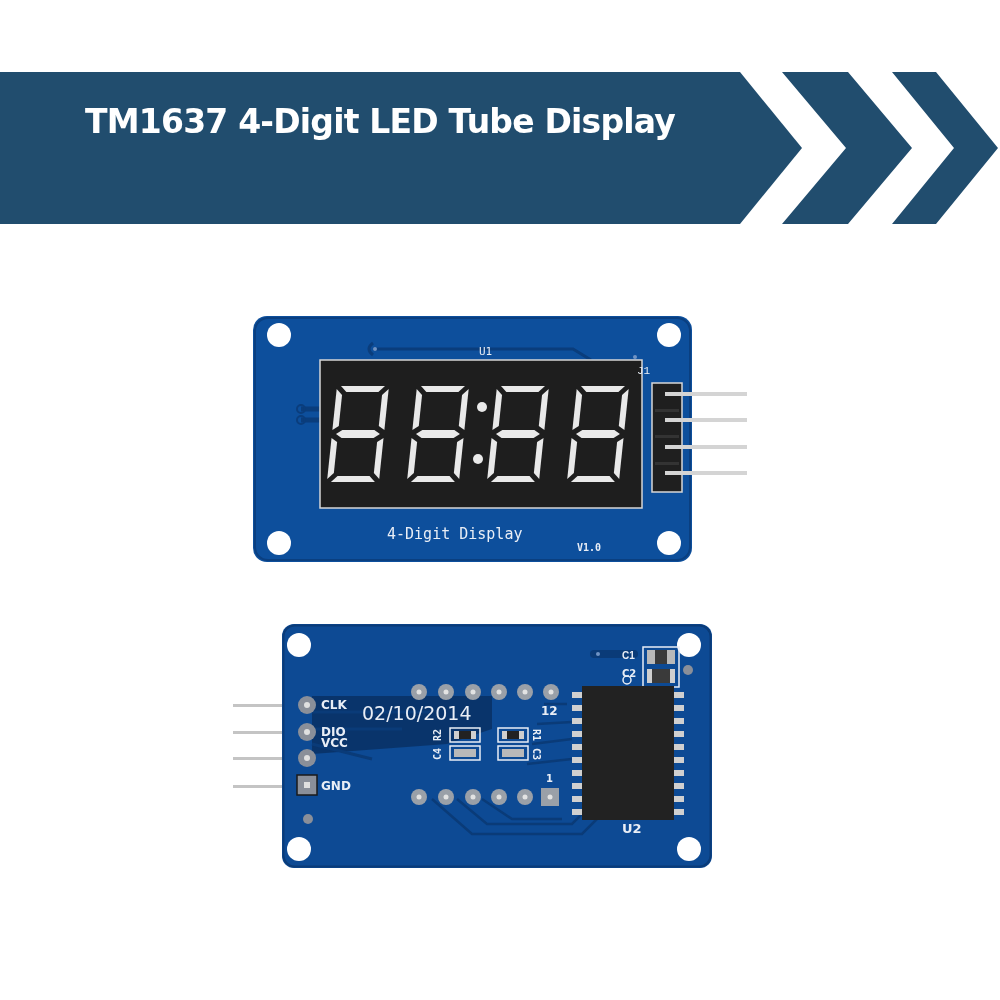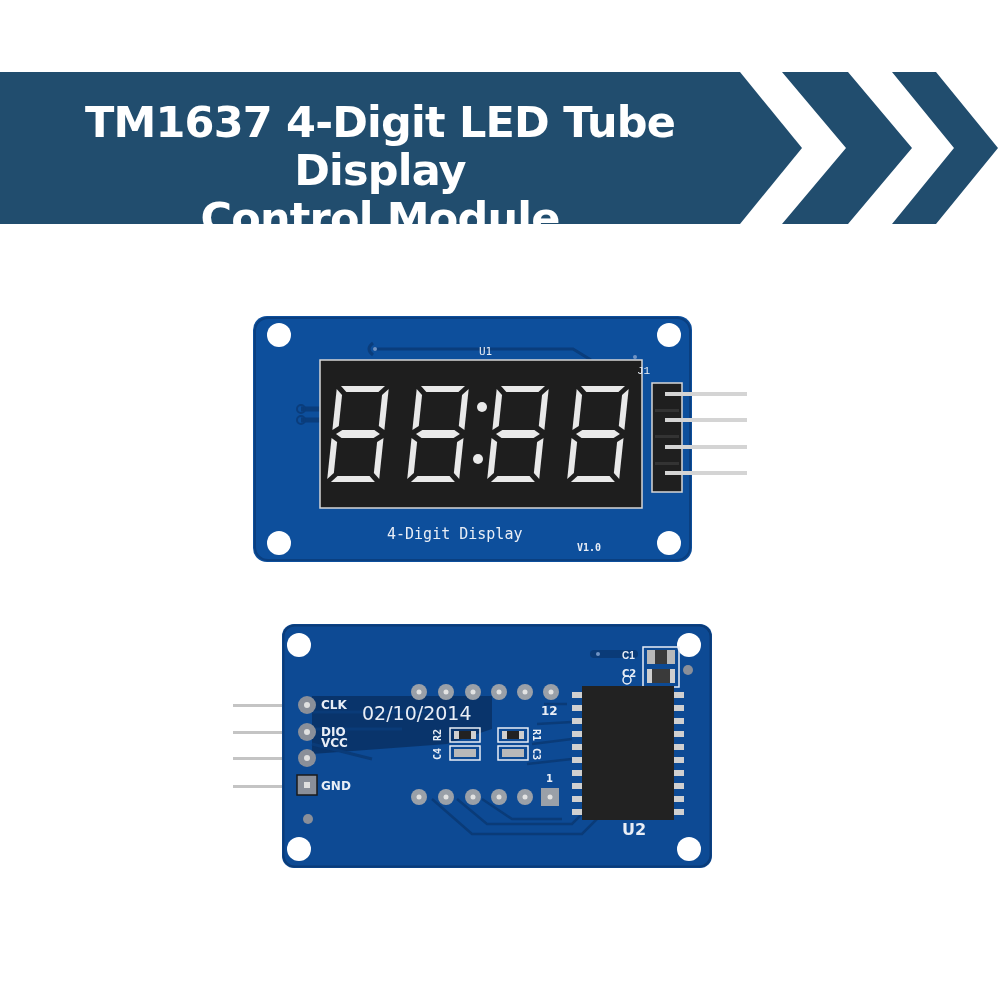--- a/index.html
+++ b/index.html
@@ -4,21 +4,21 @@
 <style>
   html, body { margin: 0; padding: 0; }
   body {
     width: 1000px; height: 1000px; background: #ffffff; position: relative; overflow: hidden;
     font-family: "DejaVu Sans", sans-serif;
   }
   .banner-svg { position: absolute; left: 0; top: 72px; }
   .banner-title {
     position: absolute; left: 40px; top: 98px; width: 680px; text-align: center;
     color: #ffffff; font-family: "DejaVu Sans", sans-serif; font-weight: bold;
-    font-size: 43px; line-height: 48px; letter-spacing: -0.8px;
+    font-size: 33px; line-height: 48px; letter-spacing: -0.8px;
   }
   .board { position: absolute; }
   .front { left: 253px; top: 316px; width: 439px; height: 200px; }
   .back { left: 282px; top: 624px; width: 430px; height: 244px; }
   .board svg { position: absolute; left: 0; top: 0; overflow: visible; }
   .silk {
     position: absolute; color: #e9eef6; font-family: "DejaVu Sans Mono", monospace;
     white-space: nowrap; line-height: 1;
   }
   .pins-label { font-family: "DejaVu Sans", sans-serif; font-weight: bold; font-size: 12px; }
@@ -26,21 +26,20 @@
 </head>
 <body>
 
 <svg class="banner-svg" width="1000" height="152" viewBox="0 0 1000 152">
   <polygon points="0,0 740,0 802,76 740,152 0,152" fill="#214d6e"></polygon>
   <polygon points="782,0 848,0 912,76 848,152 782,152 846,76" fill="#214d6e"></polygon>
   <polygon points="892,0 936,0 998,76 936,152 892,152 954,76" fill="#214d6e"></polygon>
 </svg>
 <div class="banner-title">
   <div>TM1637 4-Digit LED Tube Display</div>
-  <div>Control Module</div>
 </div>
 
 <div class="board front">
   <svg width="500" height="246" viewBox="0 0 500 246">
 
     <g>
       <rect x="420" y="76" width="74" height="4" fill="#c9c9c9"></rect>
       <rect x="420" y="102" width="74" height="4" fill="#c9c9c9"></rect>
       <rect x="420" y="129" width="74" height="4" fill="#c9c9c9"></rect>
       <rect x="420" y="155" width="74" height="4" fill="#c9c9c9"></rect>
@@ -236,20 +235,20 @@
       <rect x="300" y="62" width="92" height="134" fill="#222222"></rect>
     </g>
   </svg>
   <div class="silk pins-label" style="left:39px; top:75px;">CLK</div>
   <div class="silk pins-label" style="left:39px; top:102px;">DIO</div>
   <div class="silk pins-label" style="left:39px; top:113px;">VCC</div>
   <div class="silk pins-label" style="left:39px; top:156px;">GND</div>
   <div class="silk" style="left:80px; top:80px; font-size:19px; font-family:'DejaVu Sans', sans-serif;">02/10/2014</div>
   <div class="silk" style="left:259px; top:81px; font-size:12px; font-weight:bold; font-family:'DejaVu Sans', sans-serif;">12</div>
   <div class="silk" style="left:264px; top:150px; font-size:10px; font-weight:bold; font-family:'DejaVu Sans', sans-serif;">1</div>
-  <div class="silk" style="left:340px; top:198px; font-size:16px; font-weight:bold; font-family:'DejaVu Sans', sans-serif;">U2</div>
+  <div class="silk" style="left:340px; top:198px; font-size:13px; font-weight:bold; font-family:'DejaVu Sans', sans-serif;">U2</div>
   <div class="silk" style="left:150px; top:106px; font-size:10px; font-weight:bold; transform:rotate(-90deg);">R2</div>
   <div class="silk" style="left:150px; top:125px; font-size:10px; font-weight:bold; transform:rotate(-90deg);">C4</div>
   <div class="silk" style="left:248px; top:106px; font-size:10px; font-weight:bold; transform:rotate(90deg);">R1</div>
   <div class="silk" style="left:248px; top:125px; font-size:10px; font-weight:bold; transform:rotate(90deg);">C3</div>
   <div class="silk" style="left:340px; top:27px; font-size:10px; font-weight:bold; font-family:Liberation Sans, sans-serif;">C1</div>
   <div class="silk" style="left:340px; top:45px; font-size:10px; font-weight:bold; font-family:'DejaVu Sans', sans-serif;text-align:right;">C2</div>
 </div>
 
 </body></html>

